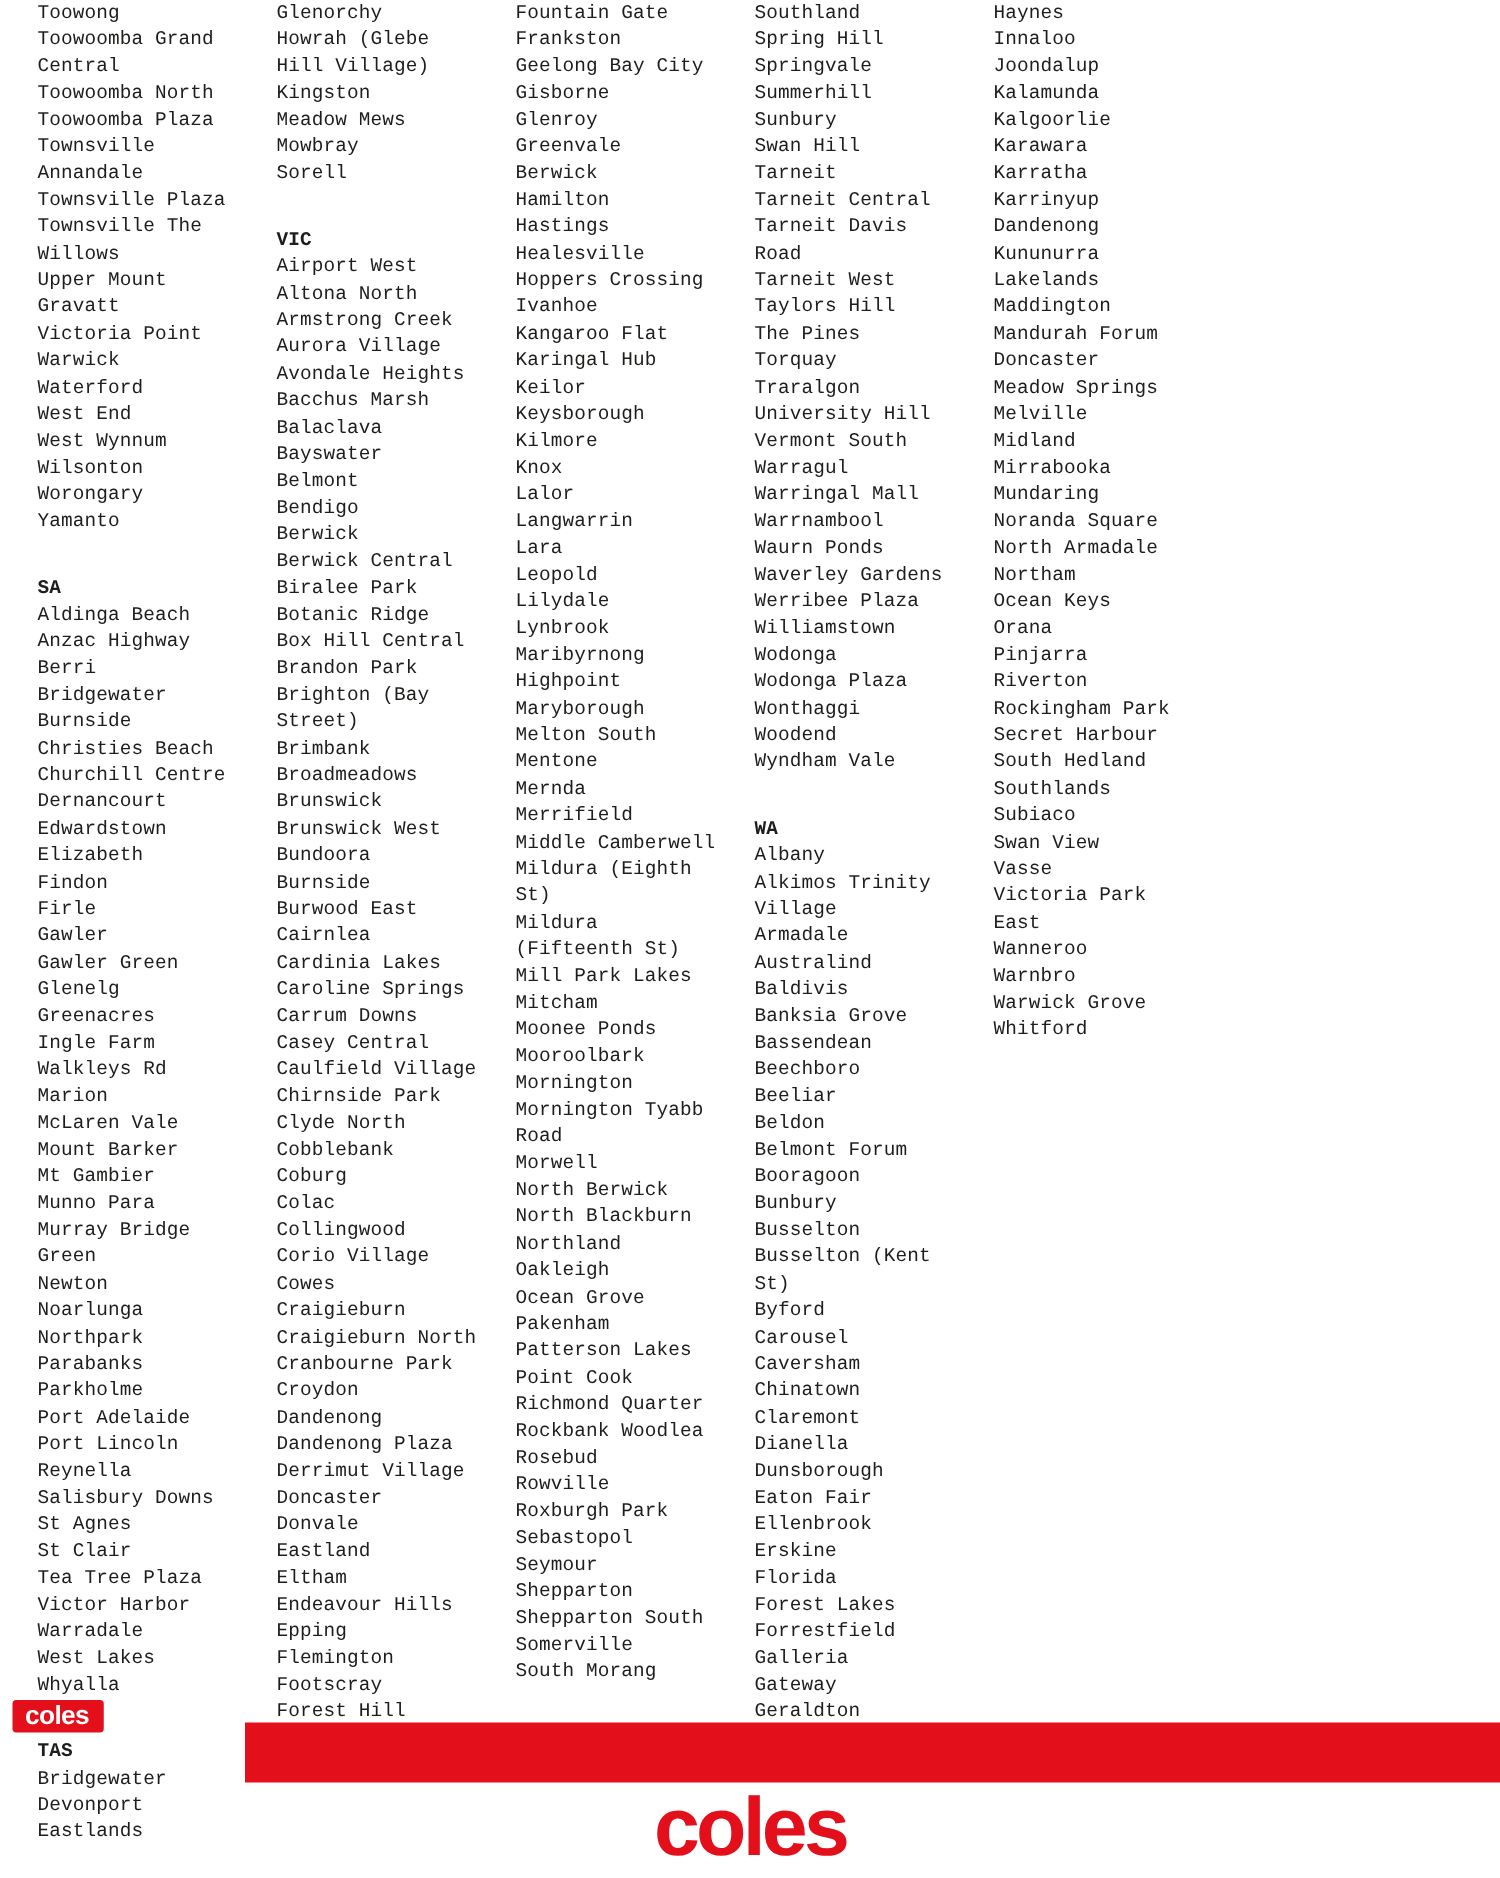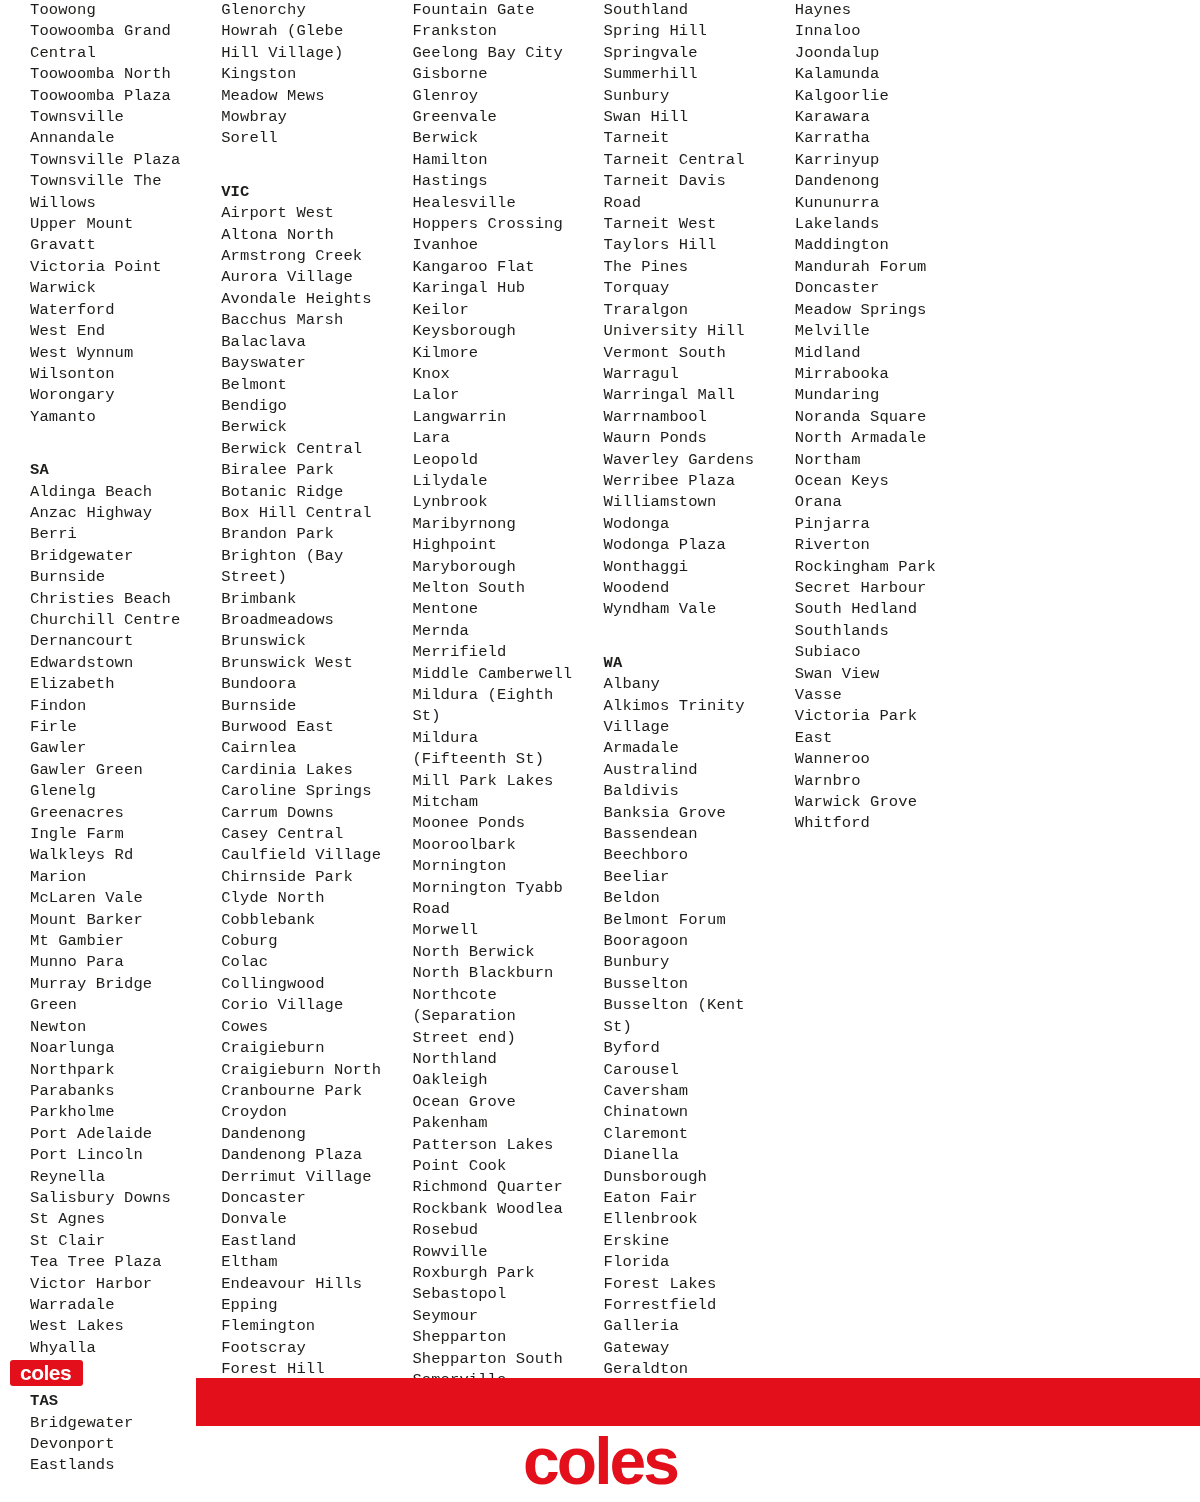--- a/index.html
+++ b/index.html
@@ -268,21 +268,20 @@
         <div class="entry">Mildura (Fifteenth St)</div>
         <div class="entry">Mill Park Lakes</div>
         <div class="entry">Mitcham</div>
         <div class="entry">Moonee Ponds</div>
         <div class="entry">Mooroolbark</div>
         <div class="entry">Mornington</div>
         <div class="entry">Mornington Tyabb Road</div>
         <div class="entry">Morwell</div>
         <div class="entry">North Berwick</div>
         <div class="entry">North Blackburn</div>
-        <div class="entry">Northcote (Separation Street end)</div>
         <div class="entry">Northland</div>
         <div class="entry">Oakleigh</div>
         <div class="entry">Ocean Grove</div>
         <div class="entry">Pakenham</div>
         <div class="entry">Patterson Lakes</div>
         <div class="entry">Point Cook</div>
         <div class="entry">Richmond Quarter</div>
         <div class="entry">Rockbank Woodlea</div>
         <div class="entry">Rosebud</div>
         <div class="entry">Rowville</div>

